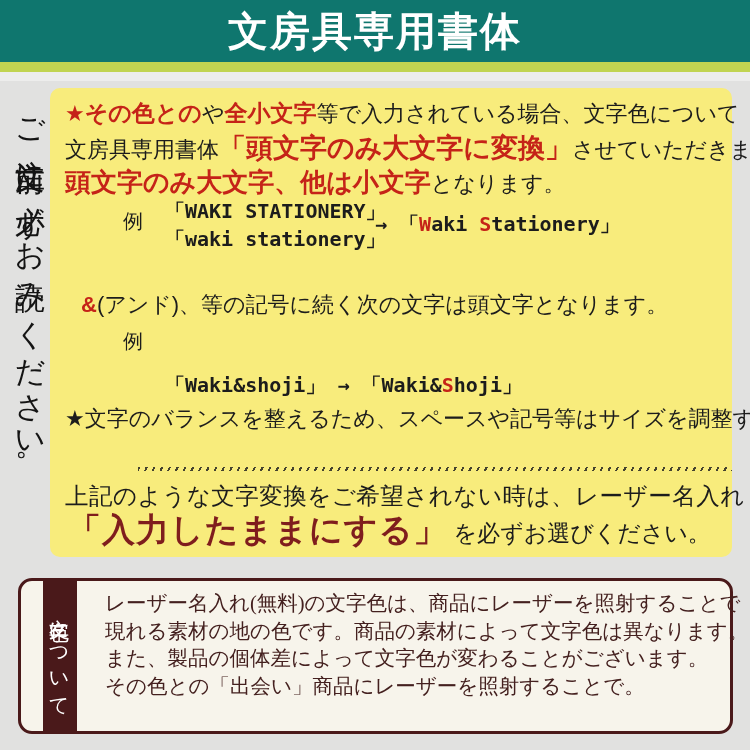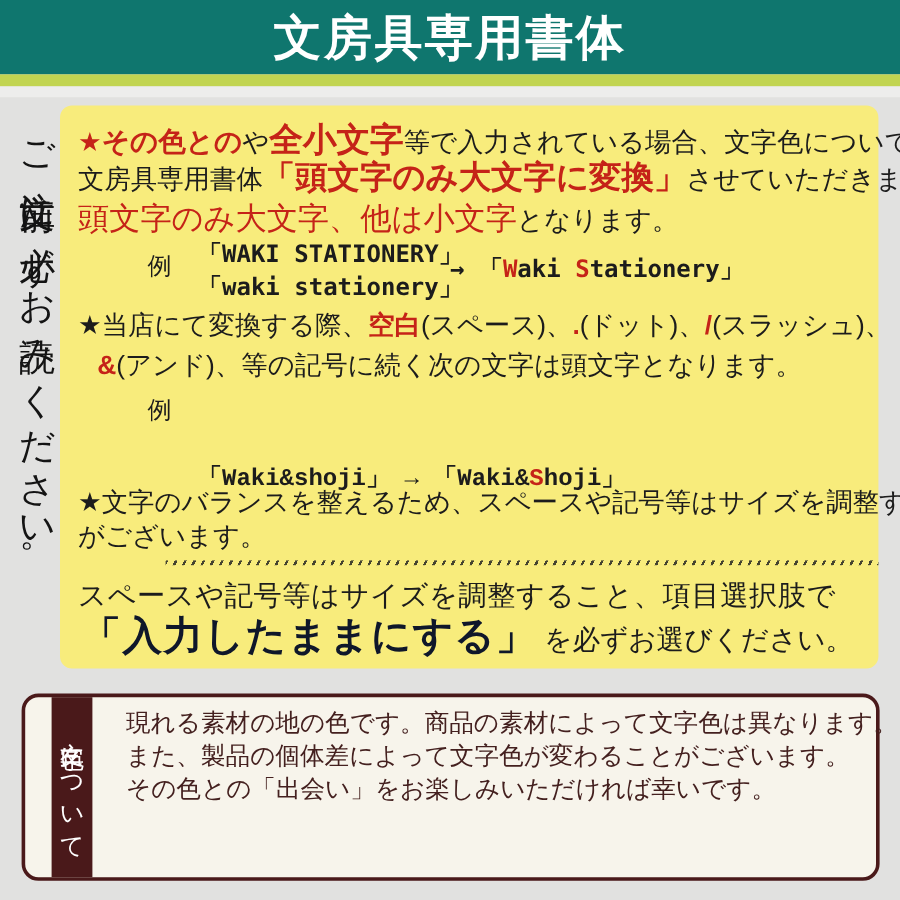--- a/index.html
+++ b/index.html
@@ -16,29 +16,29 @@
 
   
   .side-note{left:9px;top:98px;height:472px;writing-mode:vertical-rl;text-orientation:upright;
              font-family:"Liberation Serif","DejaVu Serif",serif;font-size:30px;
              letter-spacing:3px;color:#141414;font-weight:500;}
 
   
   .panel{left:50px;top:88px;width:682px;height:469px;background:#f8ec7c;border-radius:10px;}
   .panel .line{position:absolute;white-space:nowrap;color:#1c1c1c;font-size:22px;font-weight:500;}
   .red{color:#c52318;font-weight:bold;}
-  .red-lg{color:#c52318;font-weight:normal;font-size:26px;}
+  .red-lg{color:#c52318;font-weight:bold;font-size:26px;}
   .mono{font-family:"DejaVu Sans Mono","Liberation Mono",monospace;font-size:20px;
         font-weight:bold;color:#1c1c1c;white-space:nowrap;}
   .mono .red{font-weight:bold;}
   .ex-label{position:absolute;font-size:20px;color:#1c1c1c;font-weight:500;}
   .arrow{font-weight:bold;}
   .divider{position:absolute;height:4px;
            background:repeating-linear-gradient(115deg,#45432f 0 2px,transparent 2px 7px);}
-  .choose-red{color:#0f172a;font-weight:bold;font-size:33px;letter-spacing:1px;}
+  .choose-red{color:#7f1d1d;font-weight:bold;font-size:33px;letter-spacing:1px;}
   .choose-black{color:#1c1c1c;font-size:23px;font-weight:400;}
 
   
   .color-box{left:18px;top:578px;width:715px;height:156px;background:#f7f4eb;
              border:3px solid #4a191a;border-radius:14px;box-sizing:border-box;}
   .label-strip{position:absolute;left:22px;top:0;width:34px;height:100%;background:#4a191a;
                display:flex;align-items:center;justify-content:center;}
   .label-strip span{writing-mode:vertical-rl;text-orientation:upright;color:#ffffff;
                     font-family:"Liberation Serif","DejaVu Serif",serif;font-size:20px;
                     letter-spacing:2px;}
@@ -53,65 +53,62 @@
   <span class="banner-title">文房具専用書体</span>
 </div>
 <div class="abs strip-green"></div>
 <div class="abs strip-light"></div>
 
 <div class="abs side-note">ご注文前に必ずお読みください。</div>
 
 <div class="abs panel">
 
   <div class="line" style="left:15px;top:10px;">
-    <span class="red">★</span><span class="red" style="font-size:23px;">その色との</span><span>や</span><span class="red" style="font-size:28px;">全小文字</span><span>等で入力されている場合、文字色について</span>
+    <span class="red">★</span><span class="red" style="font-size:23px;">その色との</span><span>や</span><span class="red" style="font-size:23px;">全小文字</span><span>等で入力されている場合、文字色について</span>
   </div>
   <div class="line" style="left:15px;top:42px;">
     <span>文房具専用書体</span><span class="red" style="font-size:27px;">「頭文字のみ大文字に変換」</span><span>させていただきます。</span>
   </div>
   <div class="line" style="left:15px;top:77px;">
     <span class="red-lg">頭文字のみ大文字、他は小文字</span><span>となります。</span>
   </div>
 
   <div class="ex-label" style="left:73px;top:120px;">例</div>
   <div class="mono" style="position:absolute;left:115px;top:110px;">「WAKI STATIONERY」</div>
   <div class="mono" style="position:absolute;left:115px;top:138px;">「waki stationery」</div>
   <div class="mono" style="position:absolute;left:325px;top:123px;">
     <span class="arrow">→</span>
     <span>「</span><span class="red">W</span><span>aki </span><span class="red">S</span><span>tationery」</span>
   </div>
 
-  <div class="line" style="left:15px;top:168px;">
-    <span>★当店にて変換する際、</span><span class="red">空白</span><span>(スペース)、</span><span class="red">.</span><span>(ドット)、</span><span class="red">/</span><span>(スラッシュ)、</span>
-  </div>
   <div class="line" style="left:31px;top:202px;">
     <span class="red">&amp;</span><span>(アンド)、等の記号に続く次の文字は頭文字となります。</span>
   </div>
 
   <div class="ex-label" style="left:73px;top:240px;">例</div>
-  <div class="mono" style="position:absolute;left:115px;top:296px;font-family:Liberation Mono, monospace;">
+  <div class="mono" style="position:absolute;left:115px;top:284px;">
     <span>「Waki&amp;shoji」</span>
     <span class="arrow">→</span>
     <span>「Waki&amp;</span><span class="red">S</span><span>hoji」</span>
   </div>
 
   <div class="line" style="left:15px;top:316px;">★文字のバランスを整えるため、スペースや記号等はサイズを調整すること</div>
-  <div class="line" style="left:15px;top:344px;">がございます。</div>
 
   <div class="divider" style="left:88px;top:379px;width:594px;"></div>
 
-  <div class="line" style="left:15px;top:392px;font-size:23.5px;letter-spacing:0.5px;">スペースや記号等はサイズを調整すること、項目選択肢で</div>
+  <div class="line" style="left:15px;top:392px;font-size:23.5px;letter-spacing:0.5px;">上記のような文字変換をご希望されない時は、レーザー名入れ</div>
   <div class="line" style="left:18px;top:420px;">
     <span class="choose-red">「入力したままにする」</span>
     <span class="choose-black">を必ずお選びください。</span>
   </div>
 </div>
 
 <div class="abs color-box">
   <div class="label-strip">
     <span>文字色について</span>
   </div>
   <div class="color-text">
+    <div>レーザー名入れ(無料)の文字色は、商品にレーザーを照射することで</div>
     <div>現れる素材の地の色です。商品の素材によって文字色は異なります。</div>
     <div>また、製品の個体差によって文字色が変わることがございます。</div>
-    <div>その色との「出会い」をお楽しみいただければ幸いです。</div>
+    <div>その色との「出会い」商品にレーザーを照射することで。</div>
   </div>
 </div>
 
 </body></html>

